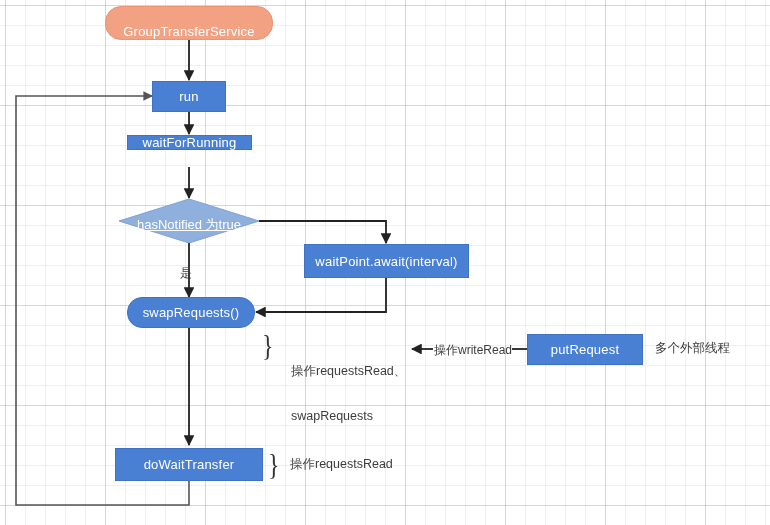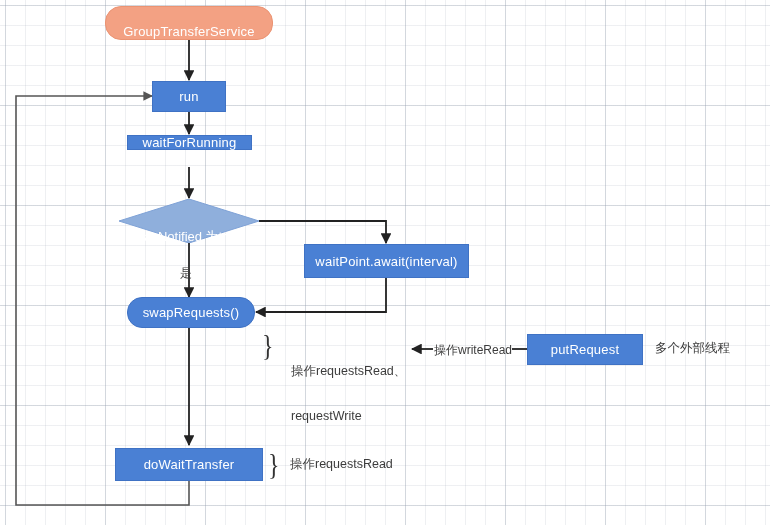--- a/index.html
+++ b/index.html
@@ -49,29 +49,30 @@
     border: 1px solid #eb9372;
     border-radius: 16px;
     align-items: flex-end;
   }
   .diamond-wrap {
     position: absolute;
   }
   .diamond-wrap svg { display: block; }
   .diamond-label {
     position: absolute;
-    left: 0; top: 16px;
+    left: 0; top: 4px;
     width: 100%;
     height: 100%;
     display: flex;
     align-items: center;
     justify-content: center;
     color: #ffffff;
     font-size: 13px;
     white-space: nowrap;
+    text-decoration: underline;
   }
   .anno {
     position: absolute;
     color: #3c3c3c;
     font-size: 12.5px;
     line-height: 15px;
     white-space: pre;
   }
   .edge-label {
     position: absolute;
@@ -149,21 +150,21 @@
     <span>waitPoint.await(interval)</span>
   </div>
 
   <div class="node process" style="left:127px; top:297px; width:128px; height:31px;border-radius:15px;">
     <span>swapRequests()</span>
   </div>
 
   <div class="brace" style="left:262px; top:330px;">}</div>
   <div class="anno" style="left:283px; top:334px;margin-left:8px;">
     <div>操作requestsRead、</div>
-    <div>requestWrite</div>
+    <div>swapRequests</div>
   </div>
 
   <div class="edge-label" style="left:434px; top:342px;">操作writeRead</div>
 
   <div class="node process" style="left:527px; top:334px; width:116px; height:31px;">
     <span>putRequest</span>
   </div>
 
   <div class="anno" style="left:655px; top:341px;">多个外部线程</div>
 

